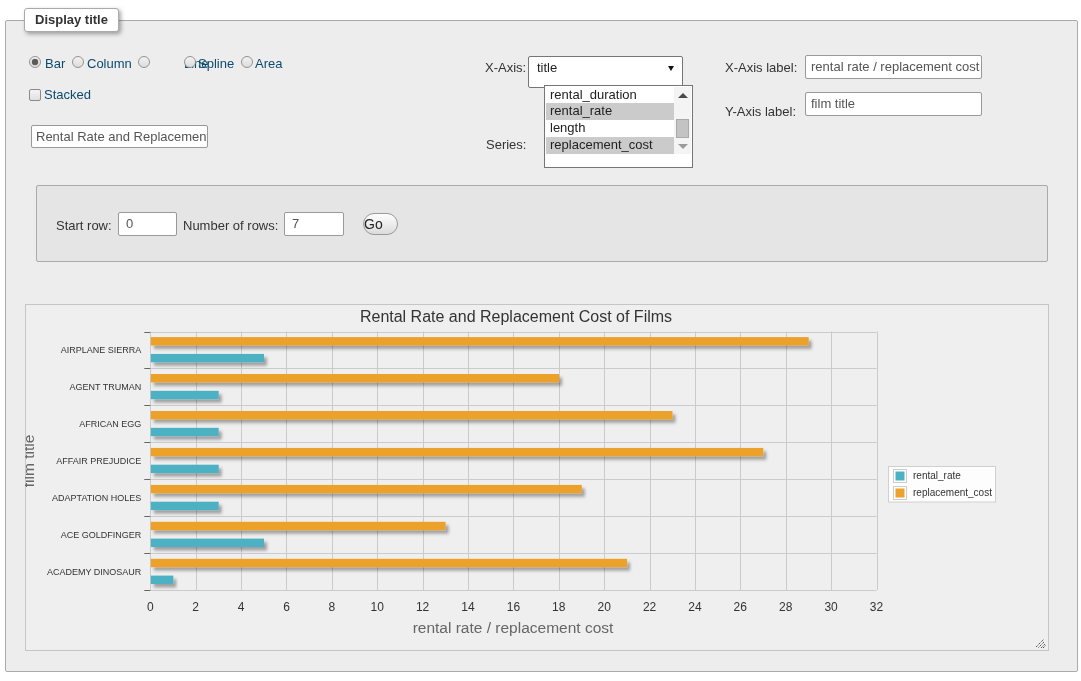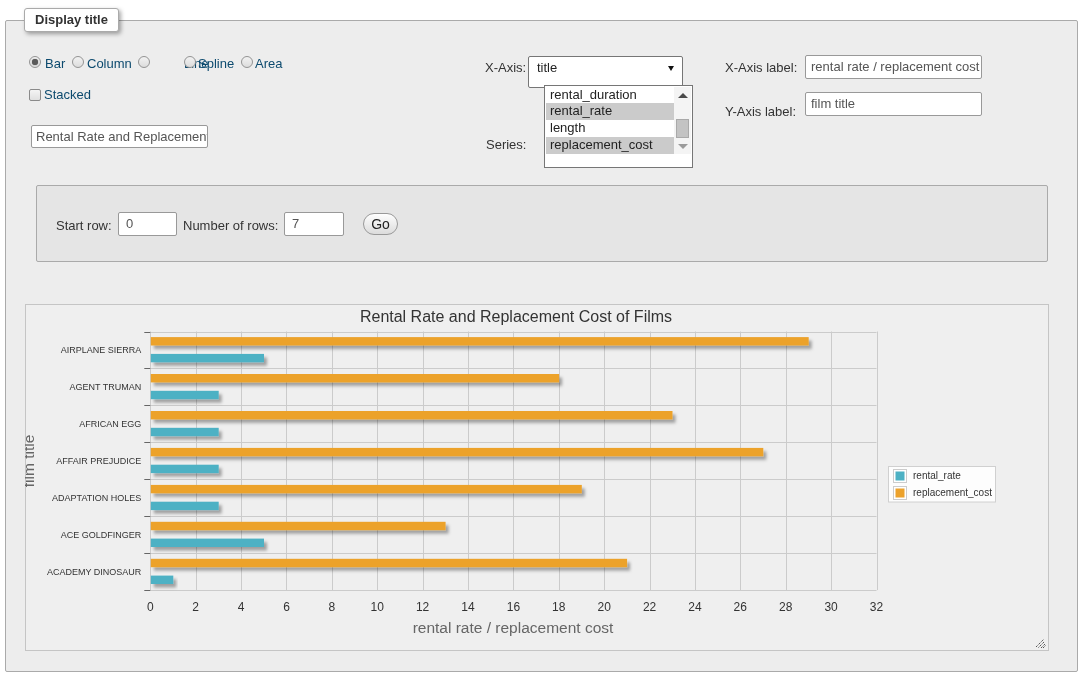--- a/index.html
+++ b/index.html
@@ -17,21 +17,21 @@
   #selbox .txt { position:absolute; left:8px; top:3px; font-size:13px; color:#222; }
   #selbox .arr { position:absolute; right:8px; top:9px; width:0; height:0; border-left:3.5px solid transparent; border-right:3.5px solid transparent; border-top:5px solid #111; }
   #listbox { left:544px; top:85px; width:149px; height:83px; background:#fff; border:1px solid #767676; box-sizing:border-box; overflow:hidden; }
   .litem { position:absolute; left:1px; width:130px; height:16.8px; font-size:13px; color:#222; padding-left:4px; box-sizing:border-box; line-height:16.8px; }
   .litem.sel { background:#cbcbcb; }
   #sbar { position:absolute; right:1px; top:1px; width:17px; height:67px; background:#f4f4f4; }
   #sbar .btn { position:absolute; left:0; width:17px; height:15px; background:#f4f4f4; }
   #sbar .thumb { position:absolute; left:2px; top:32px; width:13px; height:19px; background:#c3c3c3; border:1px solid #a9a9a9; box-sizing:border-box; }
   .sarr { position:absolute; left:3.5px; width:0; height:0; border-left:5px solid transparent; border-right:5px solid transparent; }
   #panel { left:36px; top:185px; width:1012px; height:77px; background:#e5e5e5; border:1px solid #aaa; border-radius:2px; box-sizing:border-box; }
-  #gobtn { left:363px; top:213px; width:35px; height:22px; border:1px solid #999; border-radius:11px; background:linear-gradient(#fefefe,#dcdcdc); box-sizing:border-box; font-size:14px; color:#222; text-align:center; line-height:21px; }
+  #gobtn { left:363px; top:213px; width:35px; height:22px; border:1px solid #999; border-radius:11px; background:linear-gradient(#fefefe,#dcdcdc); box-sizing:border-box; font-size:14px; color:#222; line-height:21px; }
   #chartbox { left:25px; top:304px; width:1024px; height:347px; border:1px solid #c5c5c5; background:#efefef; box-sizing:border-box; }
 </style>
 </head>
 <body>
   <div id="fs" class="abs"></div>
   <div id="fslegend" class="abs">Display title</div>
 
   <div class="abs radio on" style="left:29px; top:56px;"></div>
   <div class="abs lbl14" style="left:45px; top:56px;">Bar</div>
   <div class="abs radio" style="left:72px; top:56px;"></div>

